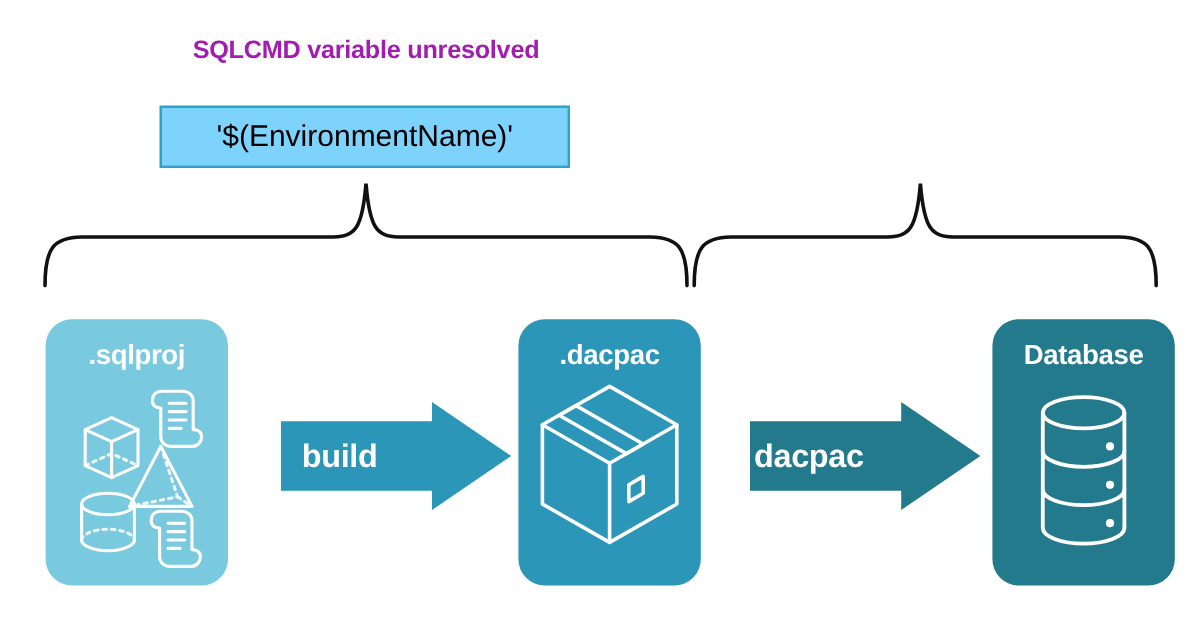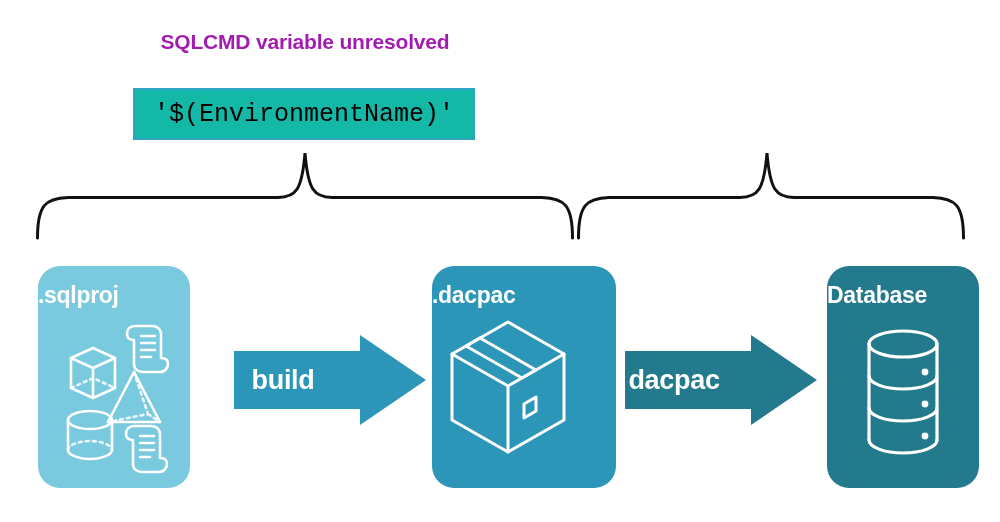--- a/index.html
+++ b/index.html
@@ -23,24 +23,24 @@
     text-align:center;
     white-space:nowrap;
   }
   #heading-unresolved{left:120px;top:30px;width:370px;}
   #heading-set{left:590px;top:30px;width:355px;}
 
   
   .value-box{
     position:absolute;
     border:2px solid #2FA3C4;
-    background:#14b8a6;
+    background:#7dd3fc;
     box-sizing:border-box;
     display:flex;align-items:center;justify-content:center;
-    font-family:Liberation Mono, monospace;
+    font-family:Liberation Sans, sans-serif;
     font-size:25px;
     color:#000000;
     letter-spacing:0px;
   }
   #value-box-unresolved{left:133px;top:88px;width:342px;height:52px;}
   #value-box-set{left:666px;top:88px;width:200px;height:52px;}
 
   
   .brace-svg{position:absolute;left:0;top:0;width:1000px;height:522px;pointer-events:none;}
 
@@ -48,32 +48,32 @@
   .artifact{
     position:absolute;
     border-radius:22px;
     box-sizing:border-box;
     overflow:hidden;
   }
   .artifact-label{
     position:absolute;
     left:0;right:0;
     top:16px;
-    text-align:left;
+    text-align:center;
     color:#ffffff;
     font-weight:bold;
     font-size:23px;
     letter-spacing:-0.3px;
   }
   .artifact-art{
     position:absolute;
     left:0;top:34px;right:0;bottom:0;
   }
   #artifact-sqlproj{left:38px;top:266px;width:152px;height:222px;background:#79C9DF;}
-  #artifact-dacpac{left:432px;top:266px;width:184px;height:222px;background:#2B96B8;padding-left:37px;}
+  #artifact-dacpac{left:432px;top:266px;width:152px;height:222px;background:#2B96B8;padding-left:37px;}
   #artifact-database{left:827px;top:266px;width:152px;height:222px;background:#237A8C;padding-left:32px;}
 
   
   .arrow{position:absolute;padding-left:26px;}
   #arrow-build{left:208px;top:333px;width:192px;height:94px;}
   #arrow-deploy{left:599px;top:333px;width:192px;height:94px;}
   .arrow-label{
     position:absolute;
     top:0;height:94px;
     left:0;width:150px;

